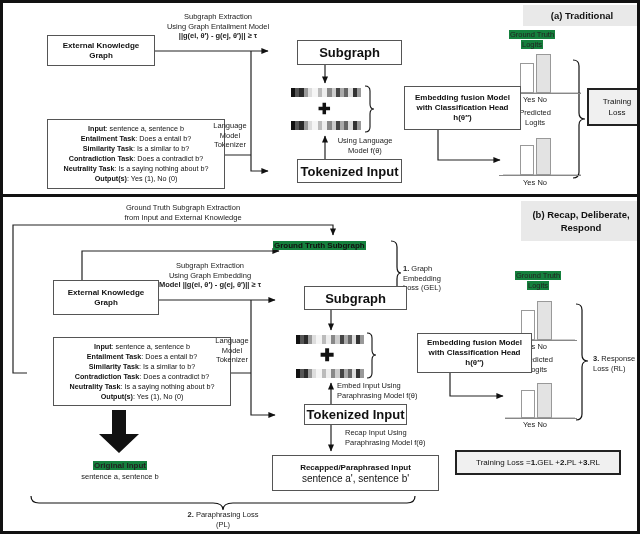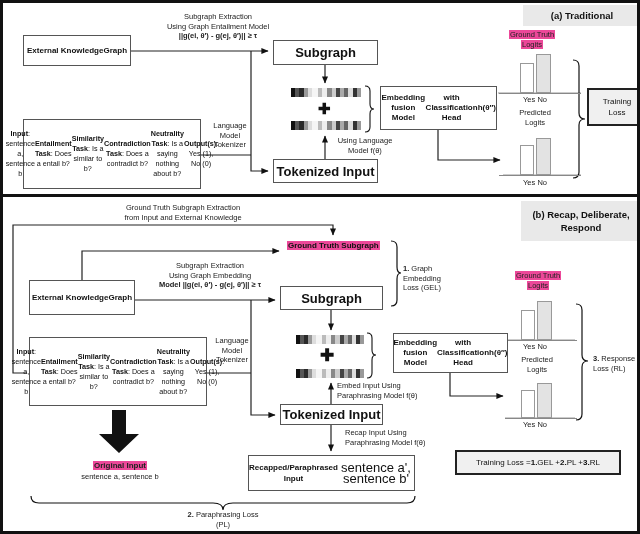--- a/index.html
+++ b/index.html
@@ -1,40 +1,40 @@
 <!DOCTYPE html>
 <html><head>
 <meta charset="utf-8">
 <style>
   html,body{margin:0;padding:0;background:#888;}
   #fig{position:relative;width:640px;height:534px;background:#fff;border:3px solid #111;
        box-sizing:border-box;font-family:"Liberation Sans",sans-serif;color:#111;overflow:hidden;}
   .abs{position:absolute;}
   .box{position:absolute;background:#fff;border:1.4px solid #555;box-sizing:border-box;
-       display:flex;flex-direction:row;justify-content:center;align-items:center;text-align:center;}
+       display:flex;flex-direction:column;justify-content:center;align-items:center;text-align:center;margin-left:24px;}
   .bold{font-weight:bold;}
   .lbl{position:absolute;text-align:center;line-height:9.5px;font-size:7.5px;color:#222;}
   .lbl-left{text-align:left;}
-  .hl{background:#ec4899;padding:0 1px;}
+  .hl{background:#15803d;padding:0 1px;}
   .hdr{position:absolute;background:#e9e9e9;text-align:center;font-weight:bold;font-size:9.5px;color:#111;}
   .lossbox{position:absolute;background:#f0f0f0;border:2px solid #222;box-sizing:border-box;
            display:flex;flex-direction:column;justify-content:center;align-items:center;text-align:center;}
   .strip{position:absolute;width:70px;height:9px;
      background:linear-gradient(90deg,#111 0 6%,#555 6% 12%,#2a2a2a 12% 18%,#999 18% 24%,#ddd 24% 30%,
      #f5f5f5 30% 38%,#bbb 38% 44%,#eee 44% 52%,#888 52% 58%,#ccc 58% 64%,#444 64% 70%,#aaa 70% 76%,
      #666 76% 82%,#ddd 82% 88%,#333 88% 94%,#999 94% 100%);}
   .plus{position:absolute;font-weight:bold;color:#111;}
   .chart{position:absolute;height:40px;border-bottom:1px solid #888;}
   .bar{position:absolute;bottom:0;width:14px;border:1px solid #999;box-sizing:border-box;background:#fff;}
   .bar.no{background:#e3e3e3;width:15px;}
   .yesno{position:absolute;font-size:7.5px;color:#222;text-align:center;}
   .divider{position:absolute;left:0;width:100%;height:3px;background:#111;}
   svg.overlay{position:absolute;left:0;top:0;pointer-events:none;}
   .f7{font-size:7.2px;line-height:10px;}
-  .f75{font-size:13px;}
+  .f75{font-size:10px;}
   .f8{font-size:8px;}
   .f85{font-size:13px;}
 </style>
 </head>
 <body>
 
 <div id="fig">
 
   <svg class="overlay" width="640" height="534" viewBox="0 0 640 534">
     <defs>
@@ -161,21 +161,21 @@
   <div class="hdr" style="left:518px;top:198px;width:120px;height:40px;line-height:13px;padding-top:7px;box-sizing:border-box;">
     <div>(b) Recap, Deliberate,</div>
     <div>Respond</div>
   </div>
 
   <div class="lbl" style="left:80px;top:200px;width:200px;">
     <div>Ground Truth Subgraph Extraction</div>
     <div>from Input and External Knowledge</div>
   </div>
 
-  <div class="abs bold f8" style="left:284px;top:238px;">
+  <div class="abs bold f8" style="left:270px;top:238px;">
     <span class="hl">Ground Truth Subgraph</span>
   </div>
 
   <div class="lbl lbl-left" style="left:400px;top:261px;width:52px;">
     <div><b>1.</b><span> Graph</span></div>
     <div>Embedding</div>
     <div>Loss (GEL)</div>
   </div>
 
   <div class="lbl" style="left:136px;top:258px;width:142px;">

